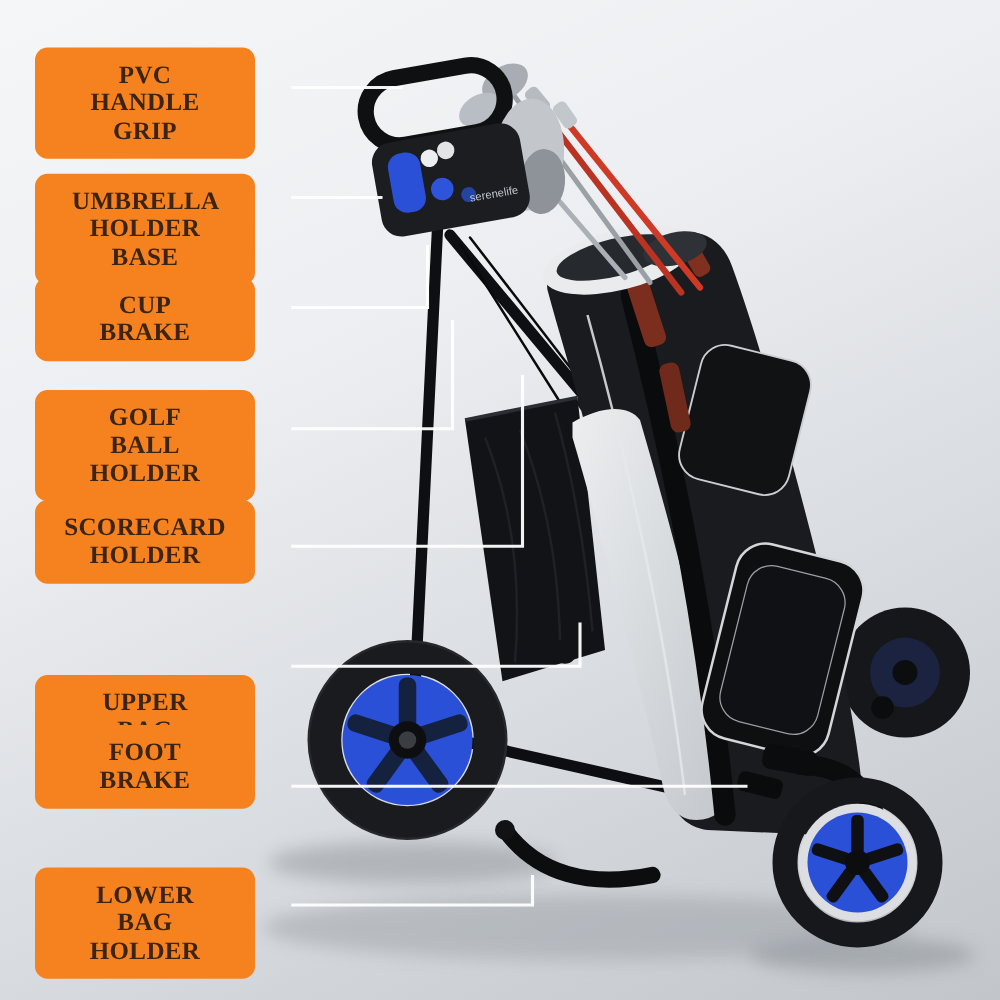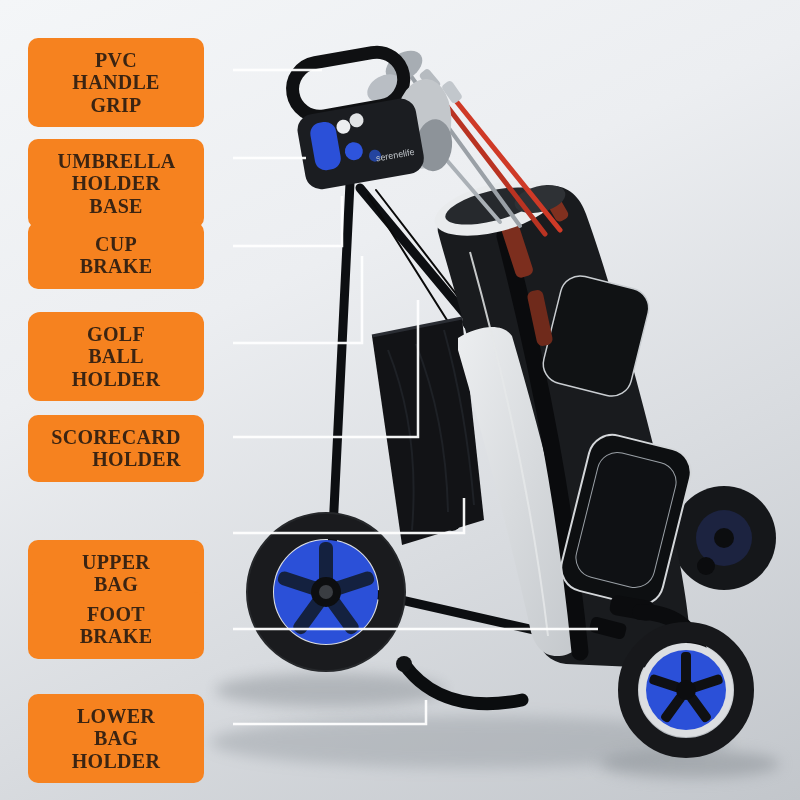--- a/index.html
+++ b/index.html
@@ -23,24 +23,24 @@
     font-weight:700;
     font-size:20px;
     line-height:1.12;
     text-align:center;
     letter-spacing:.3px;
     display:flex;align-items:center;justify-content:center;
   }
   .l1{top:38px;}
   .l2{top:127px;margin-top:12px;}
   .l3{top:222px;}
-  .l4{top:312px;border-radius:12px;}
-  .l5{top:415px;text-align:right;}
+  .l4{top:312px;}
+  .l5{top:400px;}
   .l6{top:502px;margin-top:38px;}
-  .l7{top:592px;}
+  .l7{top:580px;}
   .l8{top:694px;}
 </style>
 </head>
 <body>
 
 <div class="stage">
 
   <svg class="cart-svg" width="800" height="800" viewBox="0 0 800 800">
     <defs>
       <filter id="soft" x="-60%" y="-60%" width="220%" height="220%">

